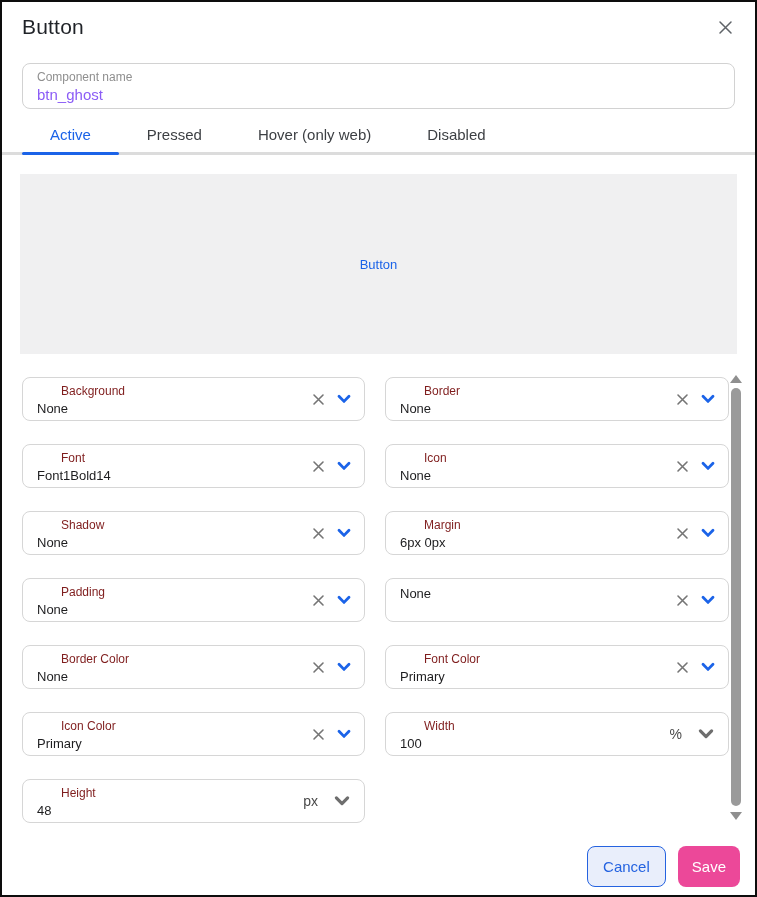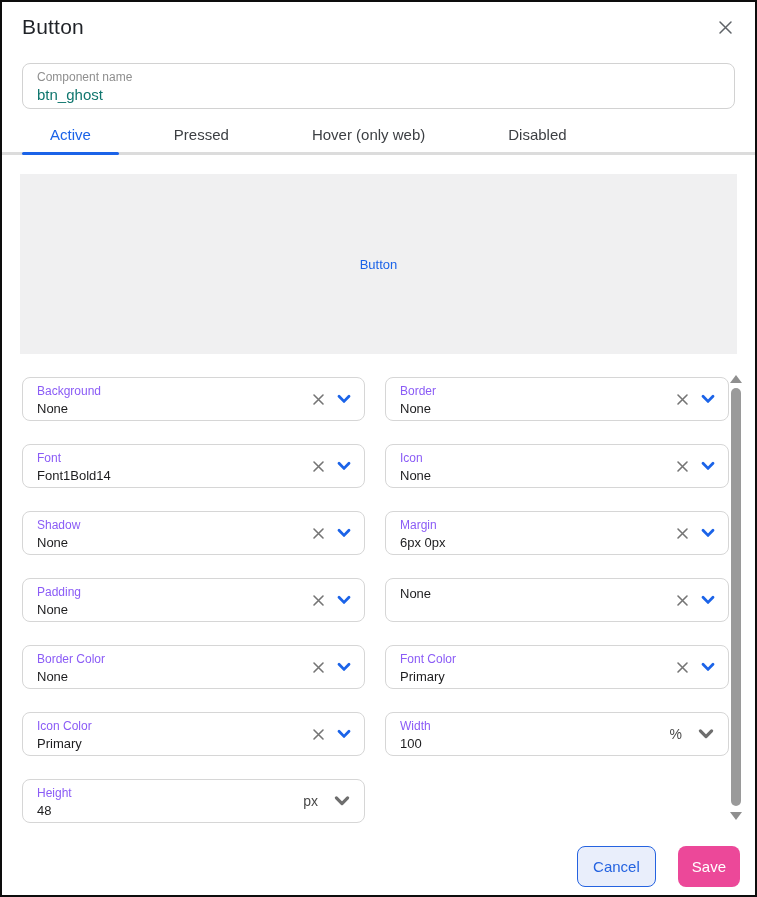--- a/index.html
+++ b/index.html
@@ -33,29 +33,28 @@
   .name-field {
     margin: 11px 20px 0 20px;
     height: 46px;
     border: 1px solid #d2d2d2;
     border-radius: 8px;
     padding: 6px 14px 8px 14px;
     display: flex; flex-direction: column; gap: 2px;
     background: #fff;
   }
   .small-label { font-size: 12px; color: #8f8f8f; line-height: 14px; }
-  .name-value { font-size: 15px; color: #0f766e; font-weight: 500; line-height: 18px; }
+  .name-value { font-size: 15px; color: #8b5cf6; font-weight: 500; line-height: 18px; }
 
   
   .tabs {
     margin-top: 8px;
     display: flex;
     border-bottom: 3px solid #dcdcdc;
     padding-left: 20px;
-    gap: 27px;
   }
   .tab {
     padding: 0 28px;
     height: 35px;
     display: flex; align-items: center; justify-content: center;
     font-size: 15px; color: #3c3f43;
     cursor: pointer;
     position: relative;
   }
   .tab.active { color: #1b63e8; }
@@ -84,21 +83,21 @@
   .field {
     height: 44px;
     border: 1px solid #d6d6d6;
     border-radius: 8px;
     background: #fff;
     position: relative;
     padding: 6px 80px 0 14px;
     display: flex; flex-direction: column; gap: 2px;
     cursor: pointer;
   }
-  .f-label { font-size: 12px; color: #8b5cf6; line-height: 14px; white-space: nowrap; }
+  .f-label { font-size: 12px; color: #7f1d1d; line-height: 14px; white-space: nowrap; margin-left: 24px; }
   .f-value { font-size: 13px; color: #1d1d1f; line-height: 18px; white-space: nowrap; }
   .f-icons {
     position: absolute; right: 12px; top: 0; bottom: 0;
     display: flex; align-items: center; gap: 10px;
   }
   .icon-x { color: #757575; display: flex; cursor: pointer; }
   .chev-blue { color: #1b63e8; display: flex; cursor: pointer; }
   .chev-gray { color: #6e6e6e; display: flex; cursor: pointer; }
   .unit-text { font-size: 14px; color: #4a4a4a; margin-right: 4px; }
 
@@ -120,21 +119,21 @@
   .sb-down {
     width: 0; height: 0; margin-top: 6px;
     border-left: 6px solid transparent; border-right: 6px solid transparent;
     border-top: 8px solid #8f8f8f; cursor: pointer;
   }
 
   
   .footer {
     margin-top: 23px;
     padding-right: 15px;
-    display: flex; justify-content: flex-end; align-items: center; gap: 22px;
+    display: flex; justify-content: flex-end; align-items: center; gap: 12px;
   }
   .btn {
     height: 41px; border-radius: 8px; font-size: 15px; font-weight: 500;
     font-family: "Liberation Sans", sans-serif; cursor: pointer;
   }
   .btn-cancel {
     padding: 0 15px;
     background: #e9eefb;
     border: 1.5px solid #2563e0;
     color: #2563e0;

